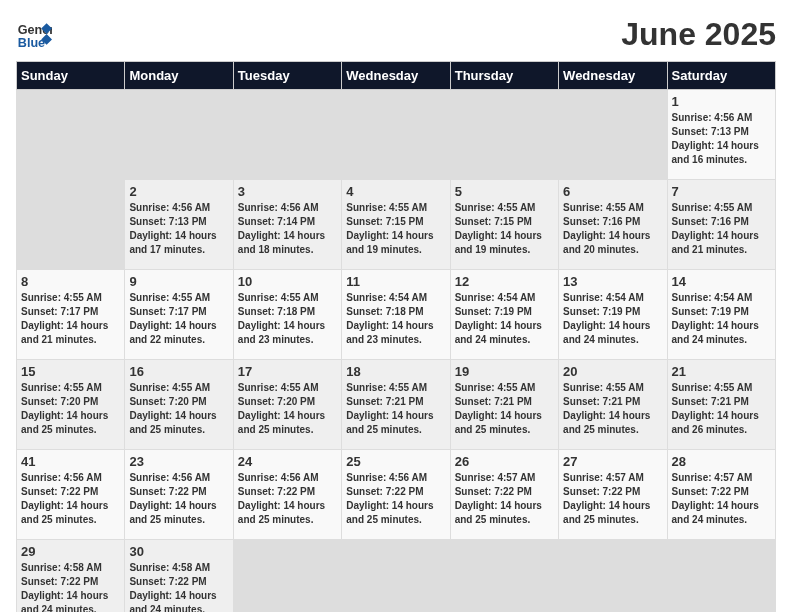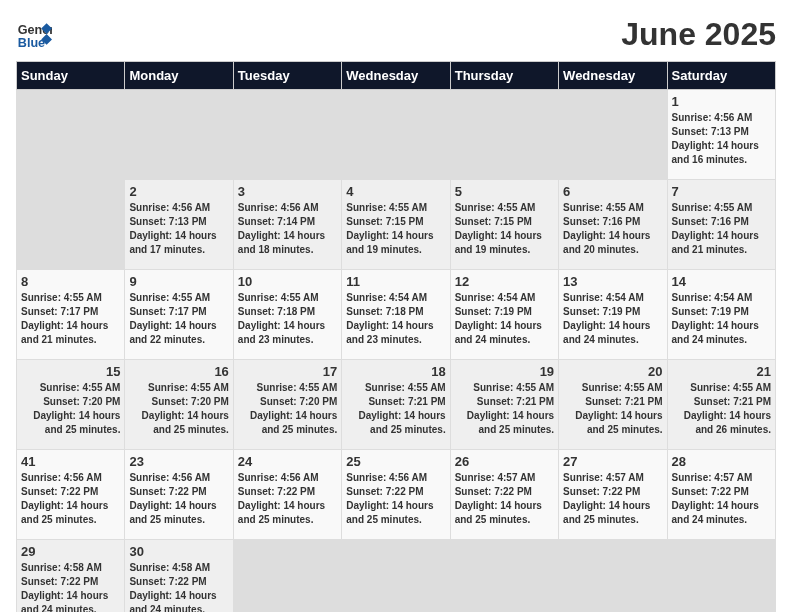--- a/index.html
+++ b/index.html
@@ -79,21 +79,21 @@
       color: #333;
       font-weight: bold;
     }
     .empty-cell {
       background: #e8e8e8 !important;
     }
     
     .row-week1 td { background: #f5f5f5; }
     .row-week2 td { background: #ebebeb; }
     .row-week3 td { background: #f5f5f5; }
-    .row-week4 td { background: #ebebeb; text-align: right; }
+    .row-week4 td { background: #ebebeb; }
     .row-week5 td { background: #f5f5f5; }
     .row-week6 td { background: #ebebeb; }
     .row-week1 td.empty-cell,
     .row-week2 td.empty-cell,
     .row-week3 td.empty-cell,
     .row-week4 td.empty-cell,
     .row-week5 td.empty-cell,
     .row-week6 td.empty-cell { background: #ddd !important; }
   </style>
 </head>

